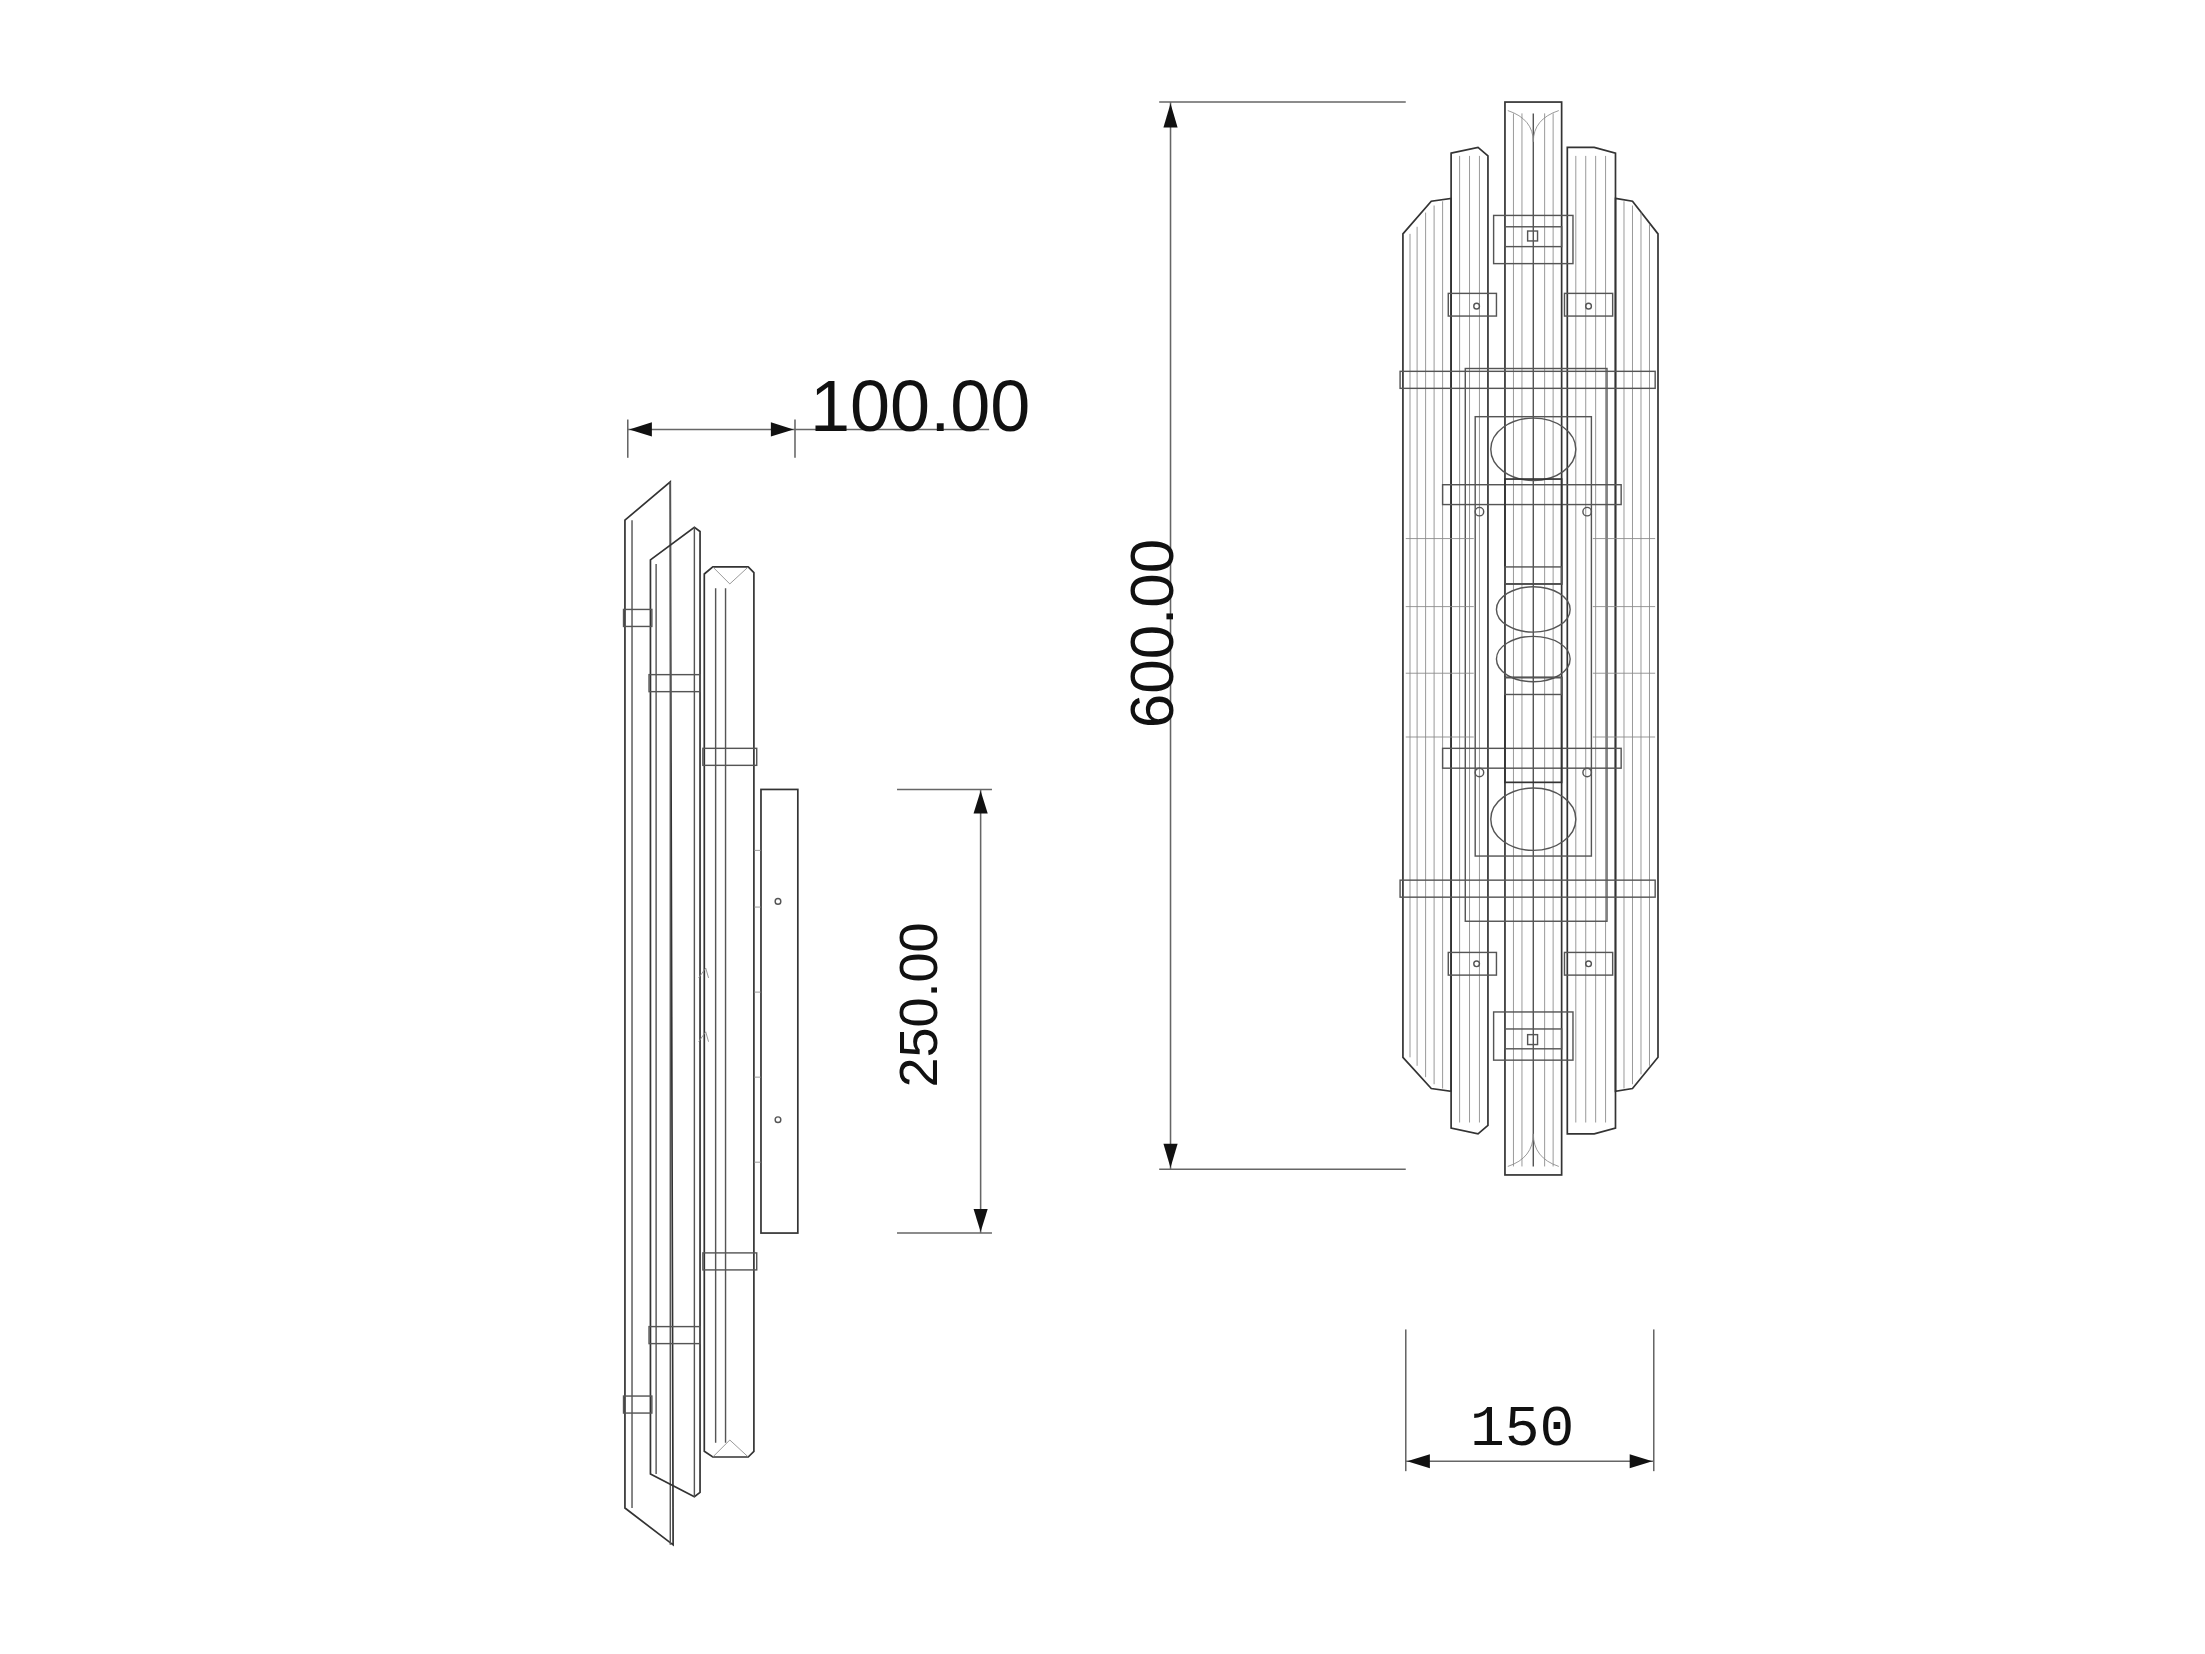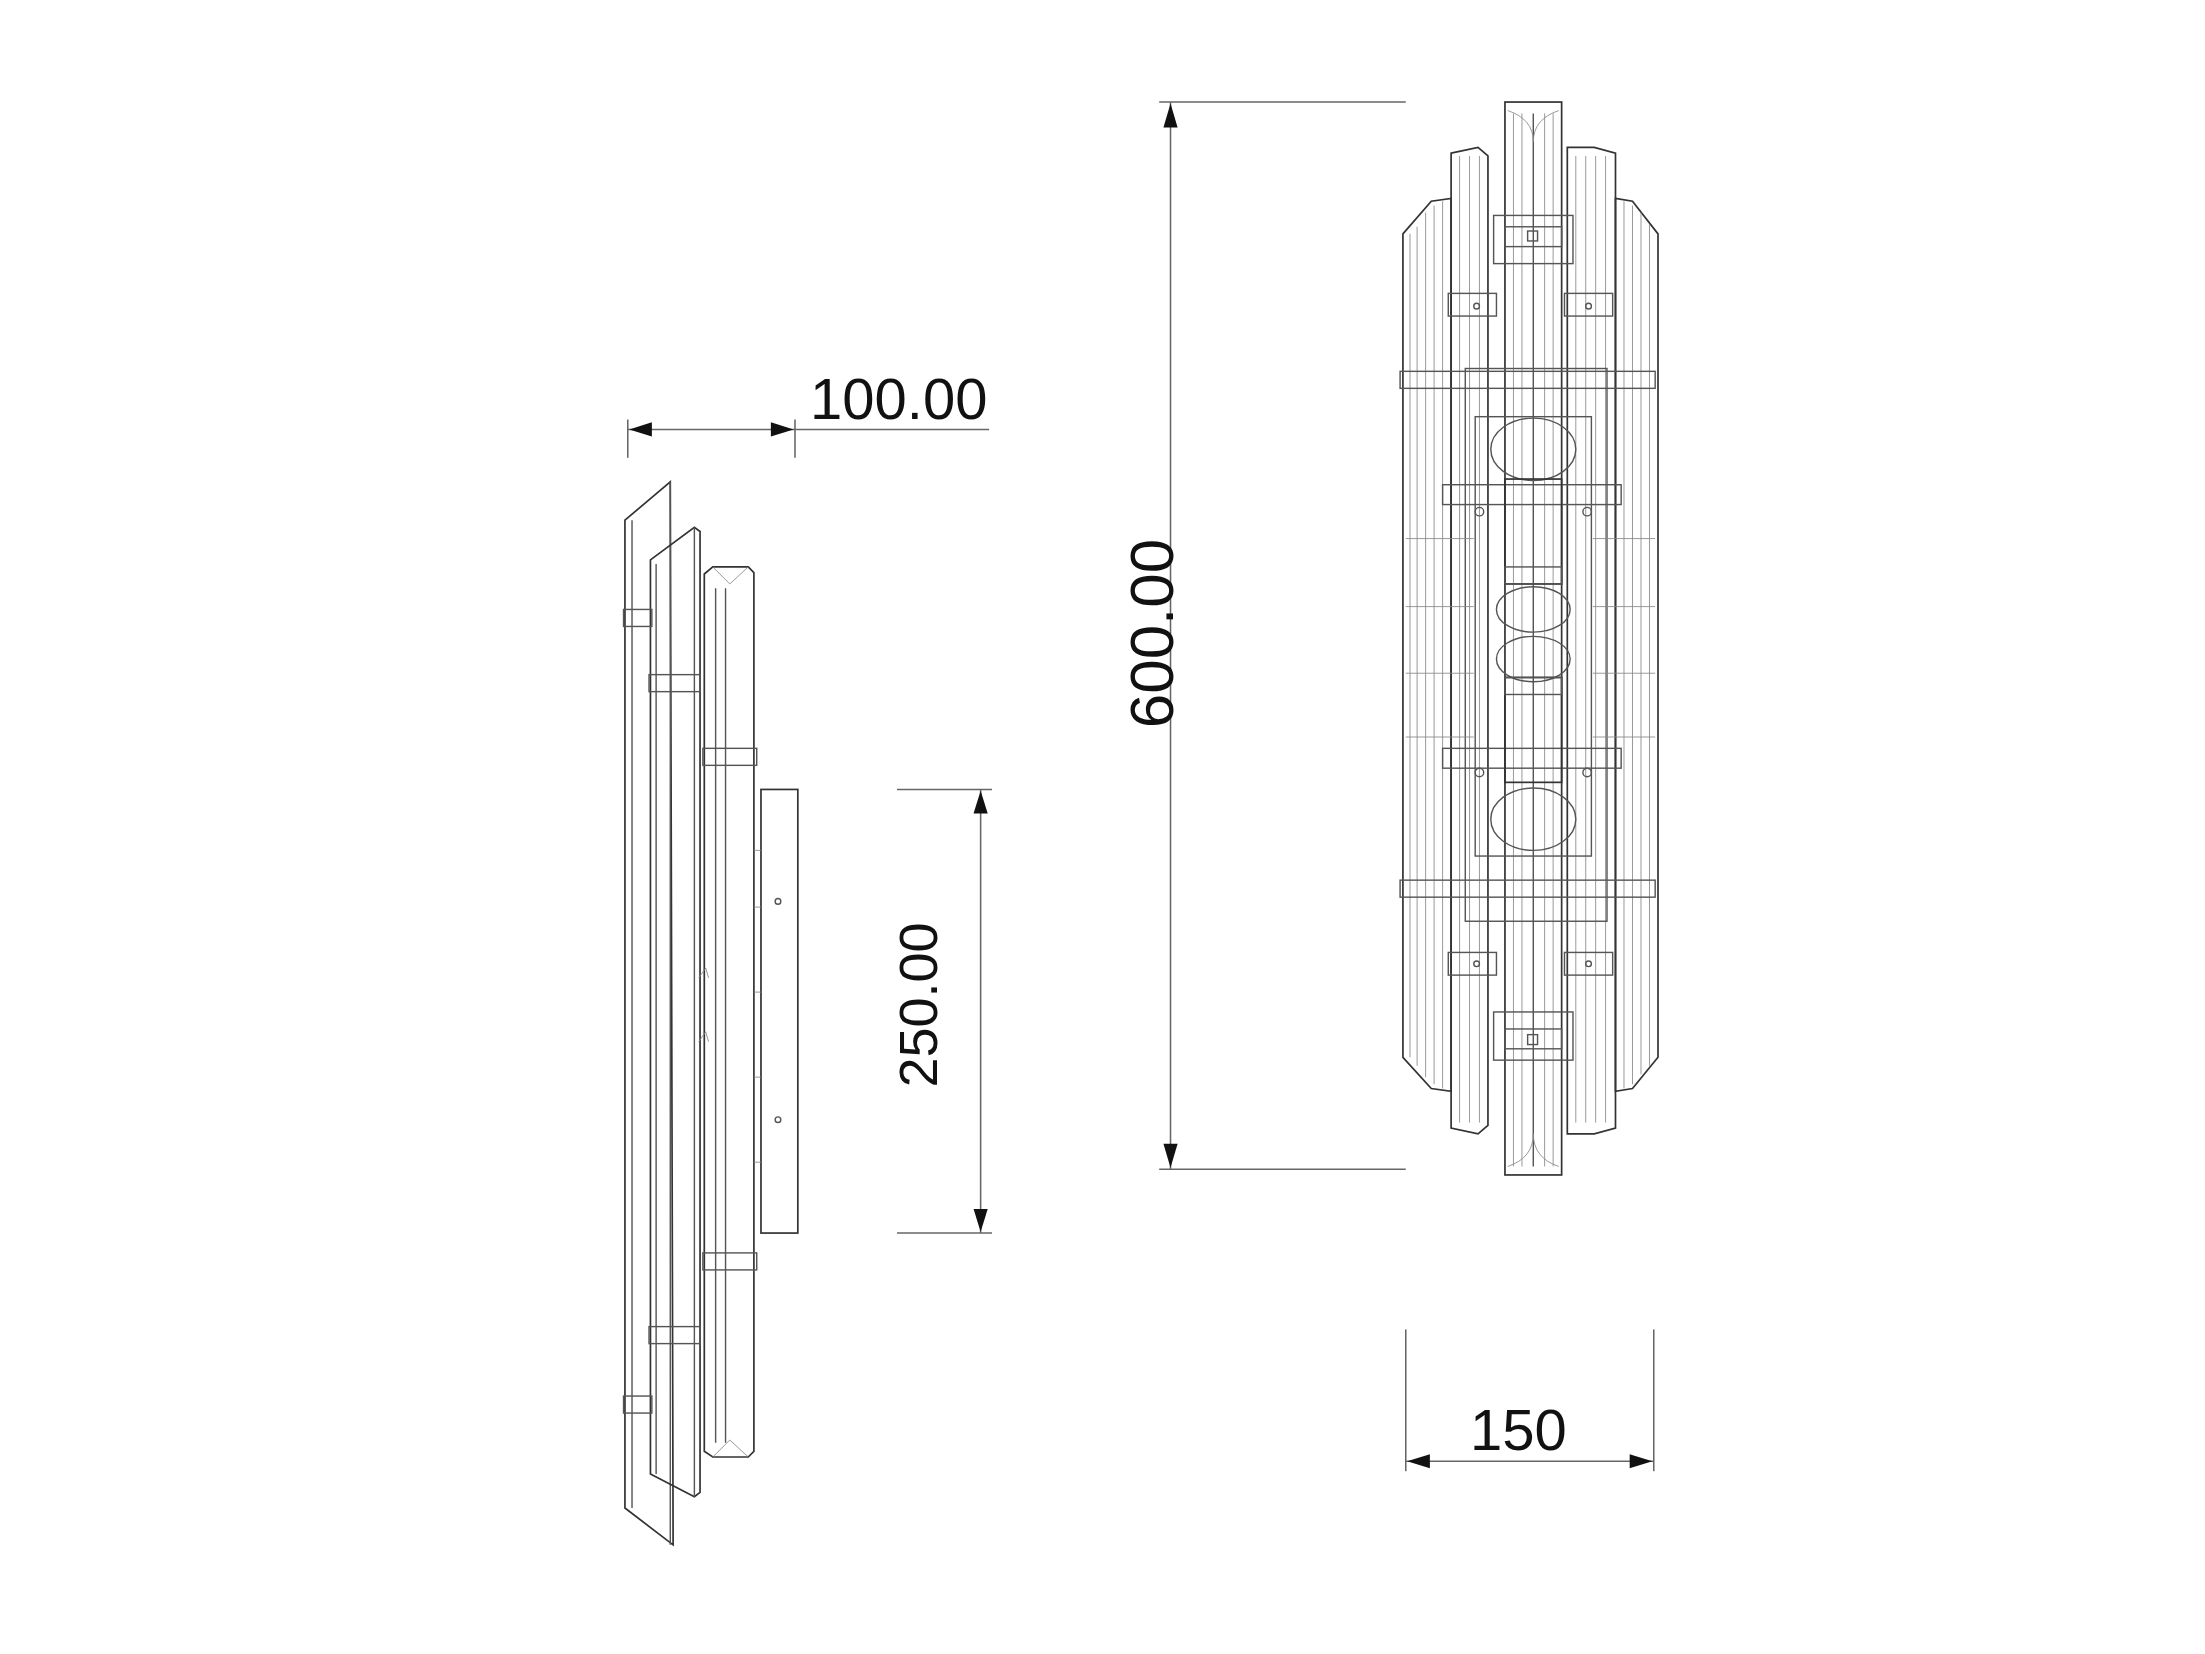--- a/index.html
+++ b/index.html
@@ -159,20 +159,20 @@
 
   <g>
     <line class="dim" x1="992" y1="938" x2="992" y2="1038"></line>
     <line class="dim" x1="1167" y1="938" x2="1167" y2="1038"></line>
     <line class="dim" x1="992" y1="1031" x2="1167" y2="1031"></line>
     <polygon class="arr" points="993,1031 1009,1026 1009,1036"></polygon>
     <polygon class="arr" points="1166,1031 1150,1026 1150,1036"></polygon>
   </g>
 </svg>
 
-<div style="position:absolute;left:810px;top:370px;font-size:58px;line-height:1;color:#111;font-family:'Liberation Sans',sans-serif;text-align:right;">100.00</div>
+<div style="position:absolute;left:810px;top:370px;font-size:72px;line-height:1;color:#111;font-family:'Liberation Sans',sans-serif;text-align:right;">100.00</div>
 
 <div style="position:absolute;left:834px;top:976px;width:168px;height:58px;font-size:54px;line-height:58px;color:#111;transform:rotate(-90deg);transform-origin:center center;text-align:center;font-family:'Liberation Sans',sans-serif;">250.00</div>
 
 <div style="position:absolute;left:1054px;top:601px;width:194px;height:65px;font-size:62px;line-height:65px;color:#111;transform:rotate(-90deg);transform-origin:center center;text-align:center;font-family:'Liberation Sans',sans-serif;">600.00</div>
 
-<div style="position:absolute;left:1470px;top:1401px;font-size:58px;line-height:1;color:#111;font-family:Liberation Sans, sans-serif;">150</div>
+<div style="position:absolute;left:1470px;top:1401px;font-size:58px;line-height:1;color:#111;font-family:Liberation Mono, monospace;">150</div>
 
 
 </body></html>

